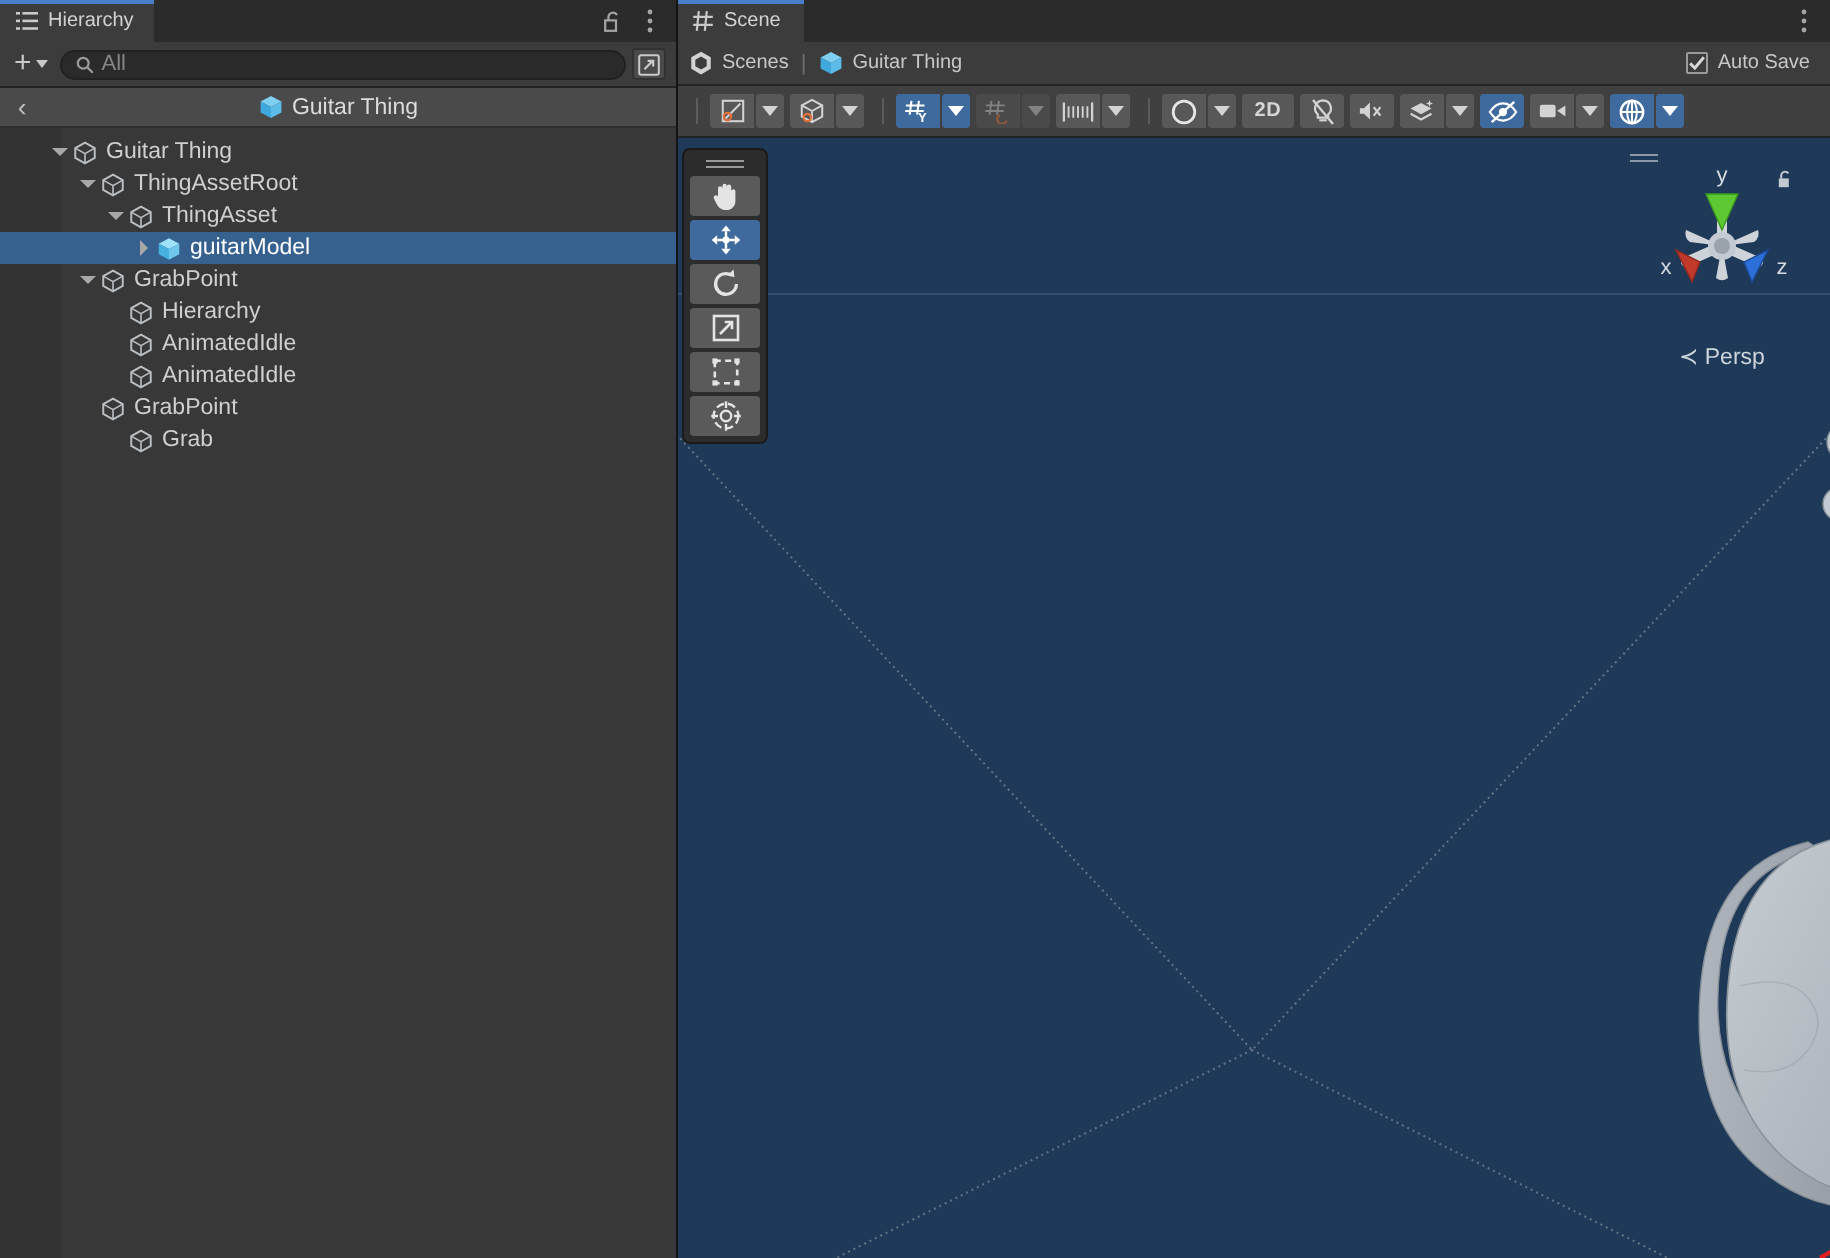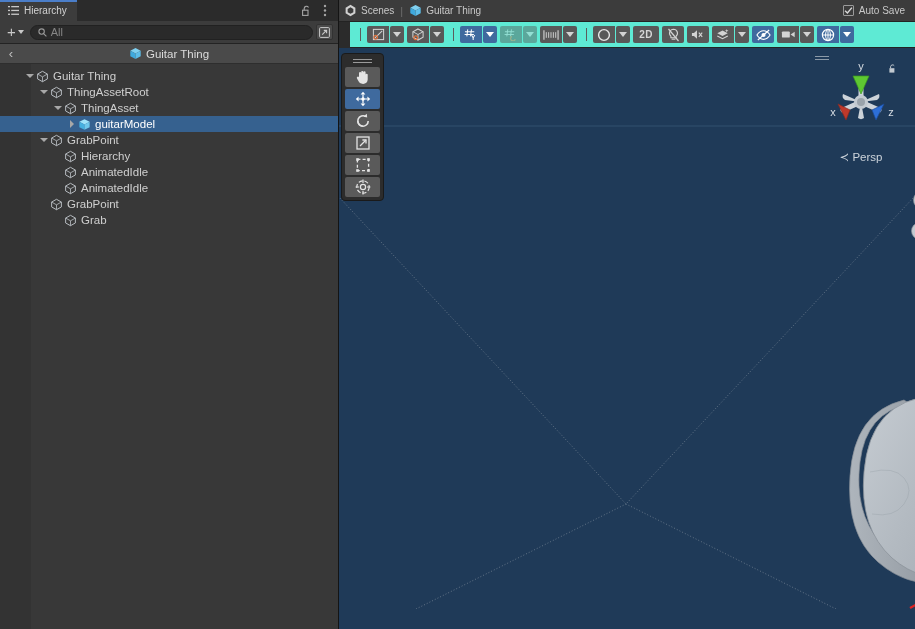--- a/index.html
+++ b/index.html
@@ -55,21 +55,21 @@
   .s-tab{display:flex;align-items:center;gap:5px;padding:0 12px 0 8px;background:#3c3c3c;position:relative;box-sizing:border-box;}
   .s-tab::after{content:"";position:absolute;left:0;right:0;top:0;height:2px;background:#4b7ec9;}
 
   .s-subbar{height:21px;background:#3c3c3c;display:flex;align-items:center;padding:0 6px 0 6px;gap:4px;border-bottom:1px solid #232323;}
   .sb-item{display:flex;align-items:center;gap:4px;}
   .sb-label{font-size:10px;color:#c8c8c8;}
   .sb-sep{color:#6d6d6d;font-size:11px;padding:0 2px;}
   .autosave{margin-left:auto;display:flex;align-items:center;gap:5px;padding-right:4px;}
   .cb{width:11px;height:11px;background:#3c3c3c;border:1px solid #9a9a9a;border-radius:1px;display:flex;align-items:center;justify-content:center;box-sizing:border-box;}
 
-  .s-toolbar{height:25px;background:#5eead4;display:flex;align-items:center;padding:0 4px;gap:0px;border-bottom:1px solid #232323;margin-left:12px;}
+  .s-toolbar{height:25px;background:#404040;display:flex;align-items:center;padding:0 4px;gap:0px;border-bottom:1px solid #232323;}
   .vbar{width:1px;height:13px;background:#5c5c5c;margin:0 6px;flex:none;}
   .tbtn{height:17px;min-width:22px;background:#585858;border-radius:2px;display:flex;align-items:center;justify-content:center;padding:0 3px;margin-right:3px;box-sizing:border-box;flex:none;}
   .tbtn.act{background:#3f6a9e;}
   .tbtn.disabled{opacity:.45;}
   .tbtn.arrow{min-width:14px;padding:0;}
   .tbtn.lbl{font-size:10px;color:#d6d6d6;font-weight:bold;min-width:26px;letter-spacing:.3px;}
   .grp{display:flex;align-items:center;margin-right:3px;}
   .grp .tbtn{margin-right:0;border-radius:0;}
   .grp .tbtn:first-child{border-radius:2px 0 0 2px;}
   .grp .tbtn:last-child{border-radius:0 2px 2px 0;margin-left:1px;border-radius:2px;}
@@ -291,20 +291,39 @@
             <span class="rowlabel">Grab</span>
           </div>
         </div>
     </div>
   </div>
 
   <div class="hsplit"></div>
 
   <div id="scene">
 
+    <div class="s-tabbar">
+      <div class="s-tab">
+        <span>
+          <svg width="11" height="11" viewBox="0 0 11 11">
+            <path d="M3.4 0.6 L2.4 10.4 M7.4 0.6 L6.4 10.4 M0.6 3.4 H10.4 M0.6 7.4 H10.4" stroke="#c9c9c9" stroke-width="1.1" fill="none"></path>
+          </svg>
+        </span>
+        <span class="tab-label">Scene</span>
+      </div>
+      <div class="tabbar-right">
+        <div class="hdr-btn">
+          <svg width="4" height="13" viewBox="0 0 4 13">
+            <circle cx="2" cy="2" r="1.2" fill="#c0c0c0"></circle>
+            <circle cx="2" cy="6.5" r="1.2" fill="#c0c0c0"></circle>
+            <circle cx="2" cy="11" r="1.2" fill="#c0c0c0"></circle>
+          </svg>
+        </div>
+      </div>
+    </div>
 
     <div class="s-subbar">
       <div class="sb-item">
         <span>
           <svg width="13" height="13" viewBox="0 0 16 16">
             <path d="M8 1 L14 4.5 V11.5 L8 15 L2 11.5 V4.5 Z" fill="#d2d2d2"></path>
             <path d="M8 4 L11.5 6 V10 L8 12 L4.5 10 V6 Z" fill="#3c3c3c"></path>
           </svg>
         </span>
         <span class="sb-label">Scenes</span>

